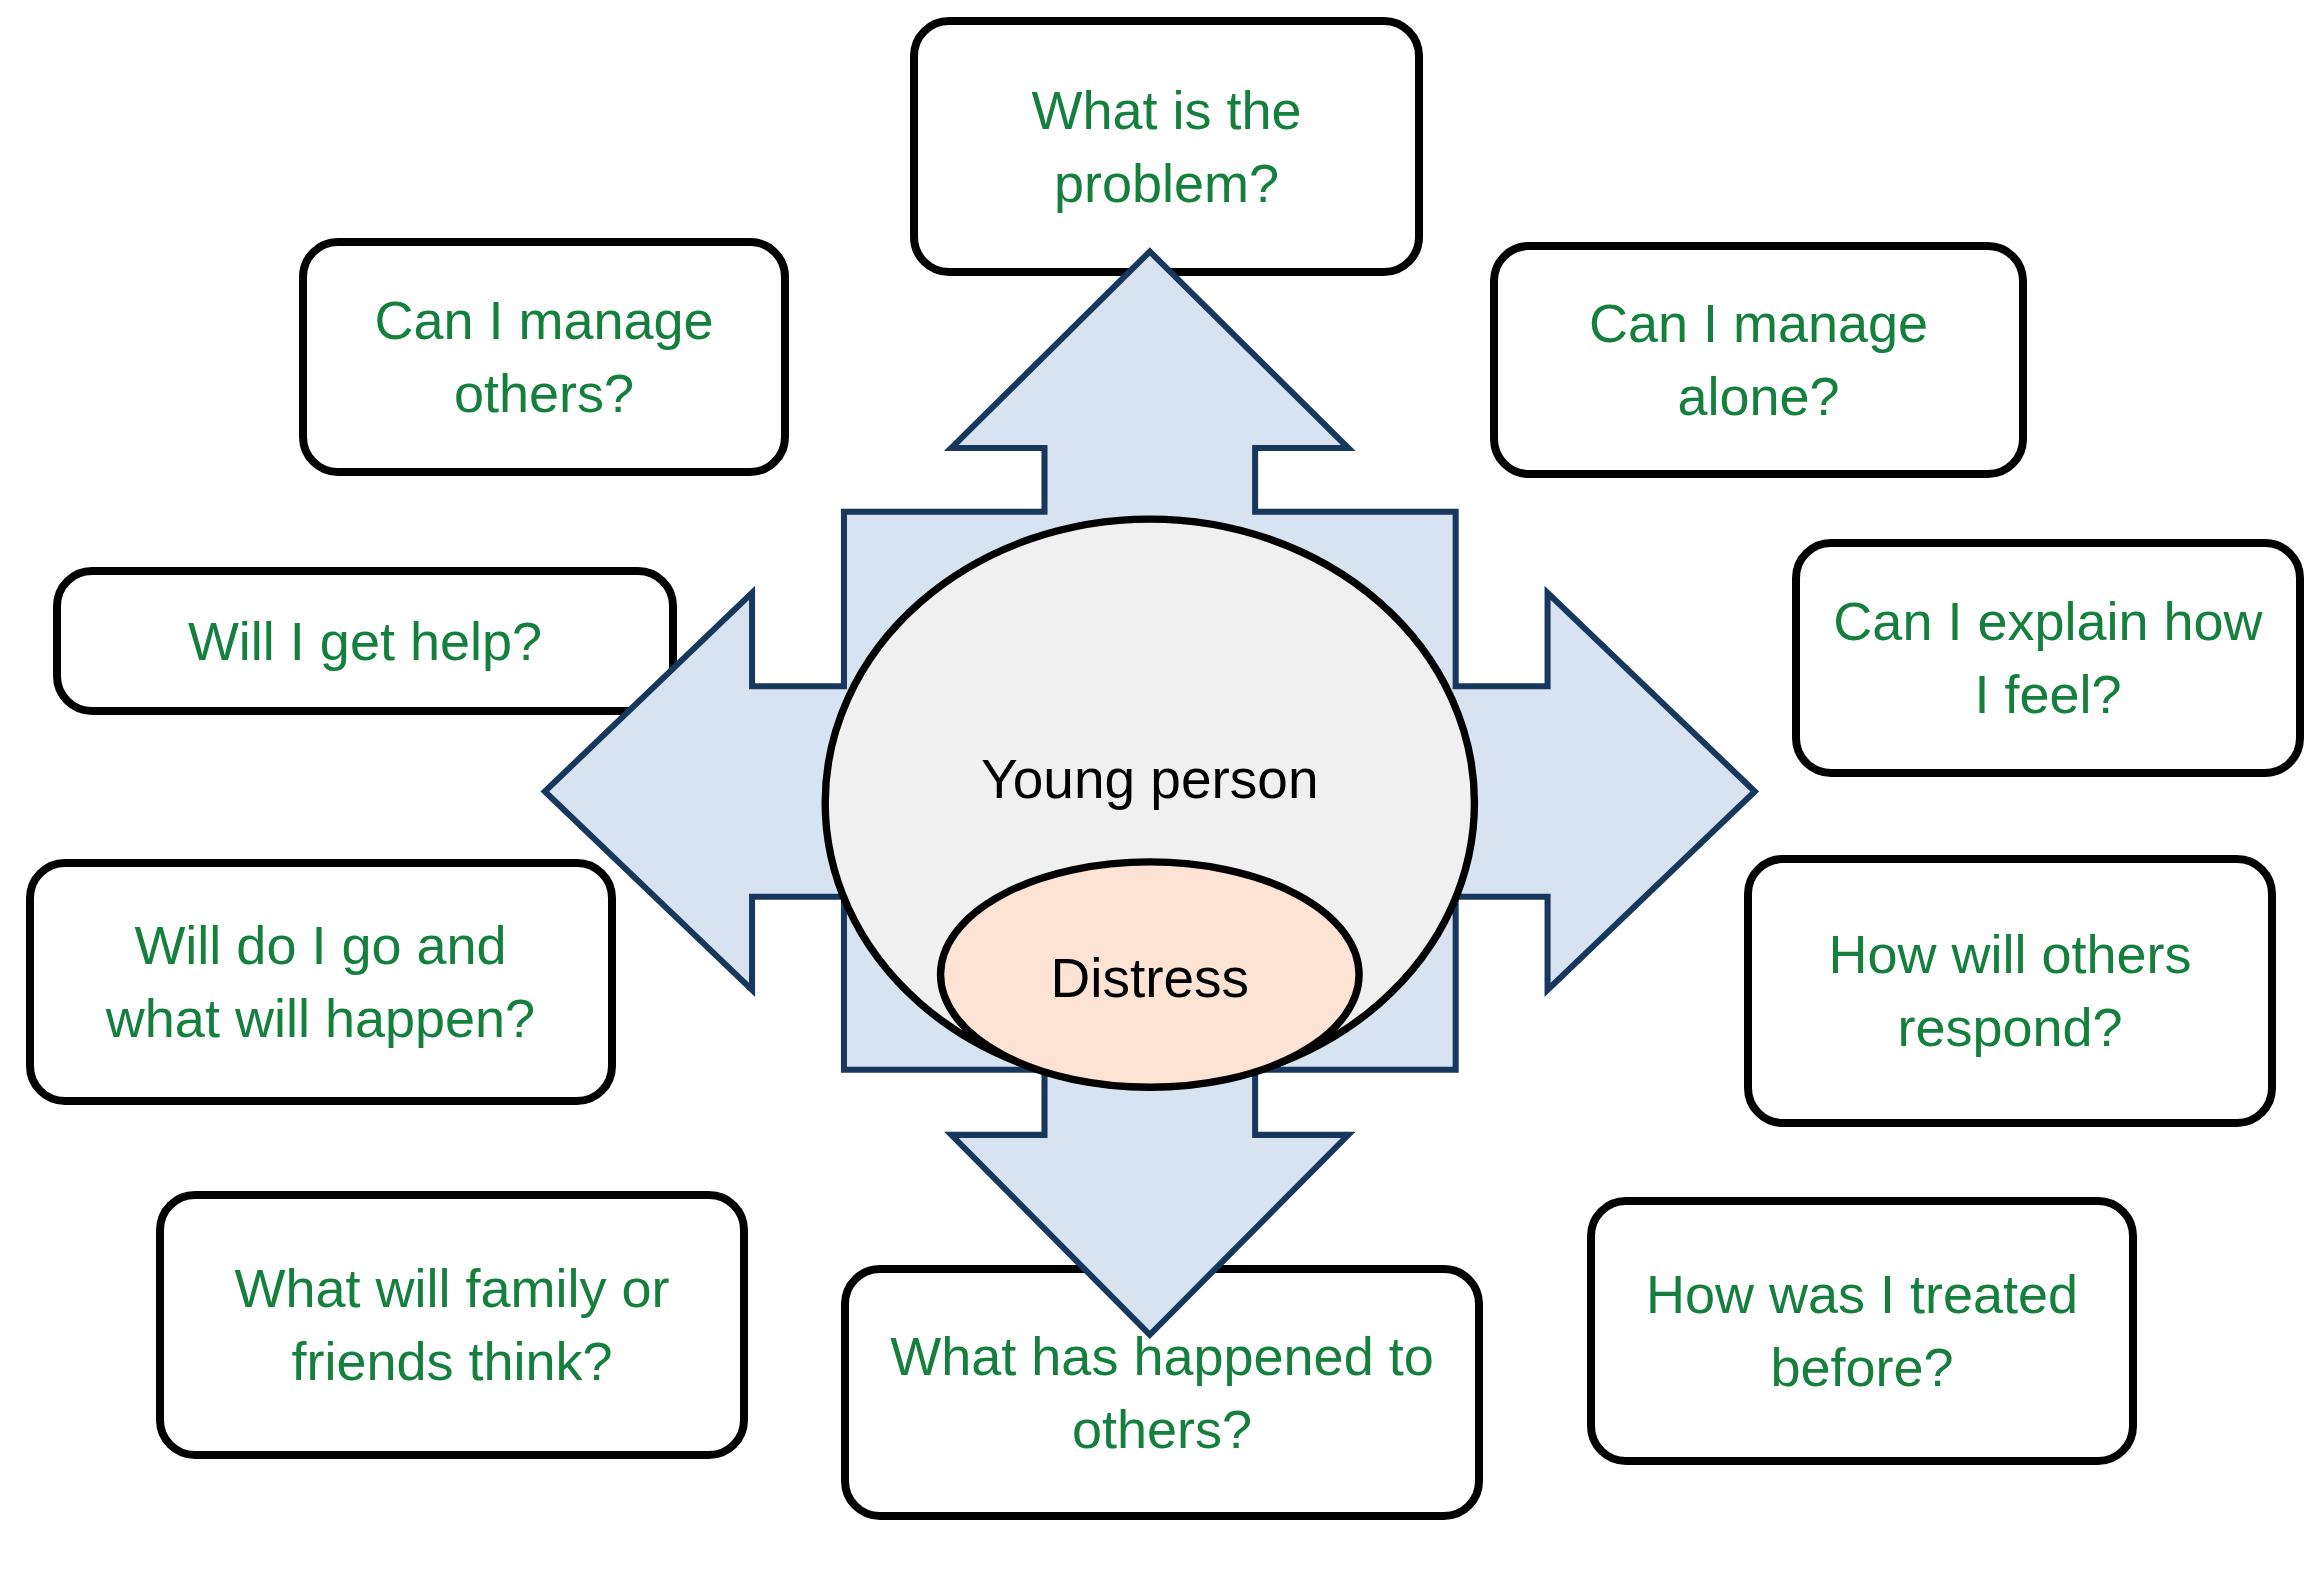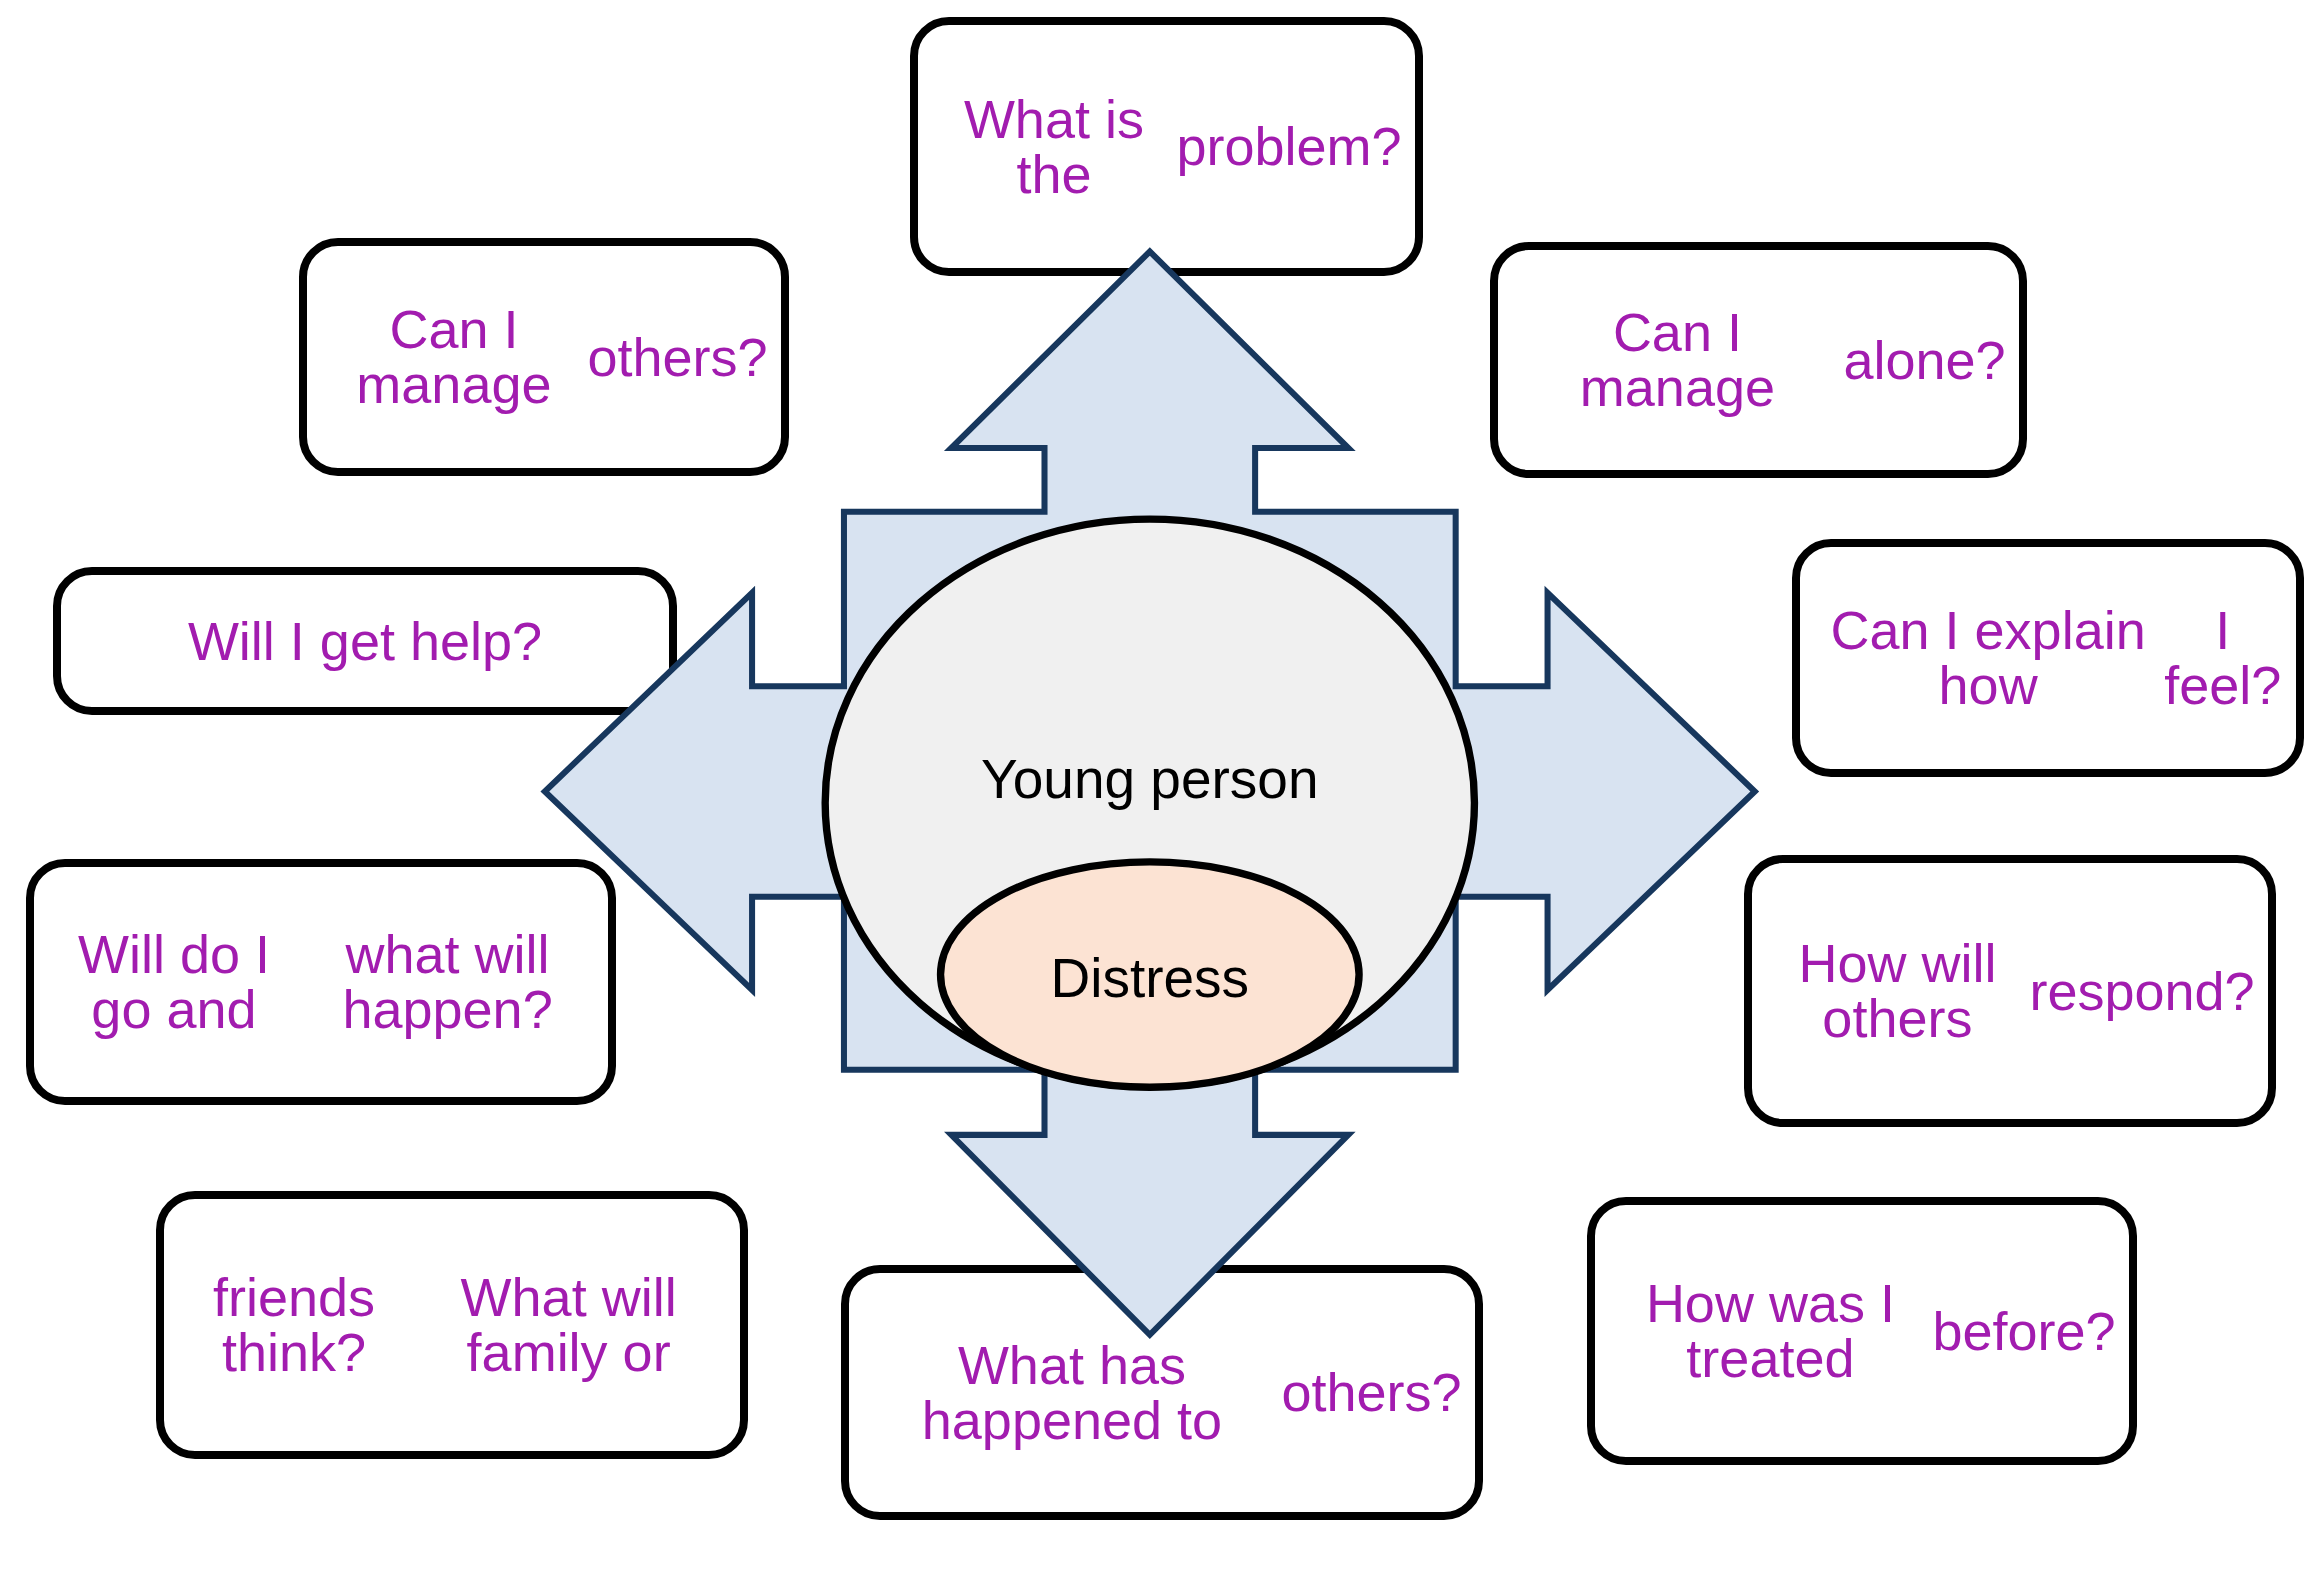--- a/index.html
+++ b/index.html
@@ -10,26 +10,26 @@
   }
   .stage{
     position:relative;width:2307px;height:1593px;
     overflow:hidden;background:#ffffff;
   }
   .qbox{
     position:absolute;box-sizing:border-box;
     background:#ffffff;
     border:8.7px solid #000000;
     border-radius:39px;
-    display:flex;flex-direction:row;
+    display:flex;flex-direction:column;
     align-items:center;justify-content:center;
     row-gap:18px;
     text-align:center;
     font-size:54px;line-height:55px;
-    color:#a21caf;
+    color:#15803d;
     padding:0 13.4px;
   }
   .overlay{
     position:absolute;left:0;top:0;width:2307px;height:1593px;
     pointer-events:none;
   }
   .cross{stroke:#17375d;stroke-width:9;stroke-linejoin:miter}
   .person-circle,.distress-ellipse{stroke:#000000;stroke-width:11}
   .svg-label{
     font-family:"Liberation Sans", sans-serif;
@@ -69,22 +69,22 @@
     <div>Will do I go and</div>
     <div>what will happen?</div>
   </div>
 
   <div class="qbox" style="left:1744px;top:855px;width:532px;height:272px">
     <div>How will others</div>
     <div>respond?</div>
   </div>
 
   <div class="qbox" style="left:156px;top:1191px;width:592px;height:268px">
+    <div>What will family or</div>
     <div>friends think?</div>
-    <div>What will family or</div>
   </div>
 
   <div class="qbox" style="left:1587px;top:1197px;width:550px;height:268px">
     <div>How was I treated</div>
     <div>before?</div>
   </div>
 
   <div class="qbox" style="left:841px;top:1265px;width:642px;height:255px">
     <div>What has happened to</div>
     <div>others?</div>

